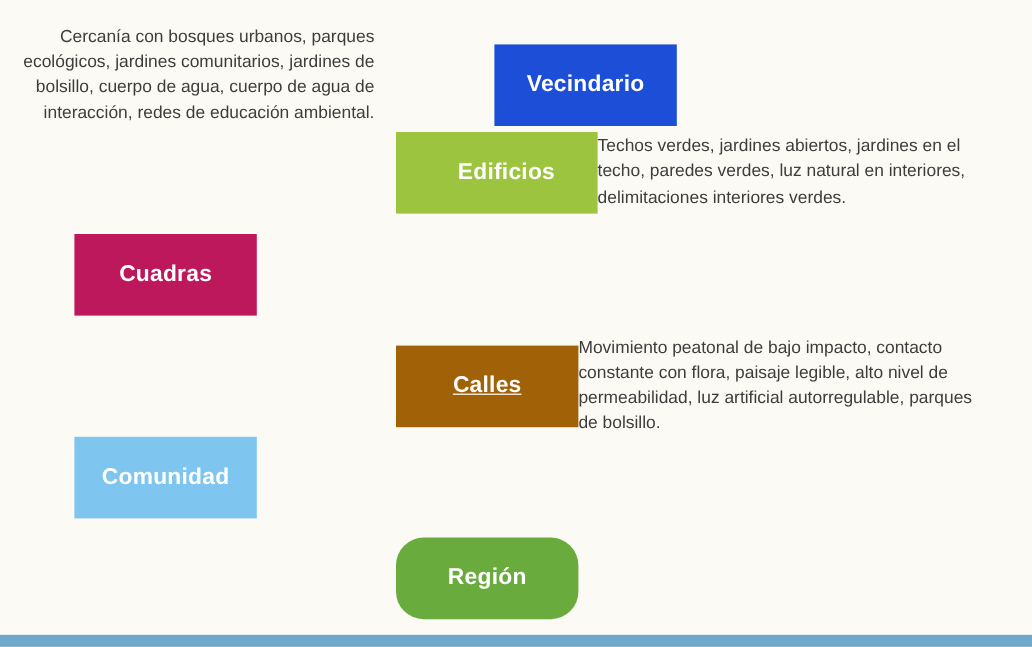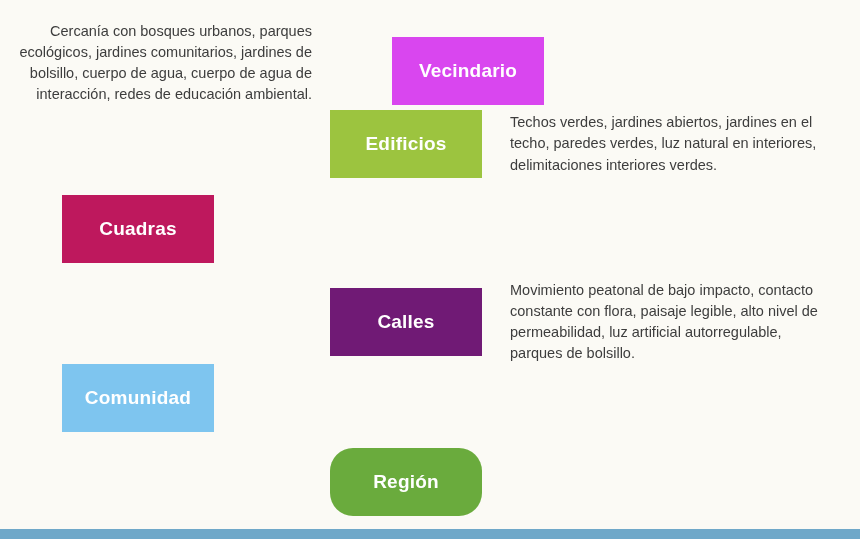--- a/index.html
+++ b/index.html
@@ -33,22 +33,20 @@
     color: #3d3d3d;
     width: 330px;
     box-sizing: border-box;
   }
   .desc.left {
     text-align: right;
     padding-right: 18px;
   }
   .desc.right {
     text-align: left;
-    padding-left: 16px;
-    margin-left: 12px;
   }
   .spacer {
     width: 330px;
   }
   .box {
     width: 152px;
     height: 68px;
     display: flex;
     align-items: center;
     justify-content: center;
@@ -68,44 +66,44 @@
     width: 860px;
     height: 10px;
     background: #6fa8c9;
   }
 </style>
 </head>
 <body>
 
 <div id="diagram">
 
-  <div class="row" style="top: 21px;">
+  <div class="row" style="top: 21px; gap: 20px;">
     <div class="desc left">Cercanía con bosques urbanos, parques ecológicos, jardines comunitarios, jardines de bolsillo, cuerpo de agua, cuerpo de agua de interacción, redes de educación ambiental.</div>
-    <div class="box box-shift-left" style="background:#d946ef;margin-top:16px;">
+    <div class="box box-shift-left" style="background:#1d4ed8;margin-top:16px;">
       <span>Vecindario</span>
     </div>
   </div>
 
   <div class="row" style="top: 110px;">
     <div class="spacer"></div>
-    <div class="box" style="background:#9cc43f;">
+    <div class="box" style="background:#9cc43f;padding-left:16px;">
       <span>Edificios</span>
     </div>
     <div class="desc right">Techos verdes, jardines abiertos, jardines en el techo, paredes verdes, luz natural en interiores, delimitaciones interiores verdes.</div>
   </div>
 
   <div class="row" style="top: 195px;">
     <div class="box box-shift-left" style="background:#be185d;">
       <span>Cuadras</span>
     </div>
   </div>
 
   <div class="row" style="top: 280px;">
     <div class="spacer"></div>
-    <div class="box" style="background:#701a75;">
+    <div class="box" style="background:#a16207;text-decoration:underline;">
       <span>Calles</span>
     </div>
     <div class="desc right">Movimiento peatonal de bajo impacto, contacto constante con flora, paisaje legible, alto nivel de permeabilidad, luz artificial autorregulable, parques de bolsillo.</div>
   </div>
 
   <div class="row" style="top: 364px;">
     <div class="box box-shift-left" style="background:#7ec5ef;align-items:center;">
       <span>Comunidad</span>
     </div>
   </div>

